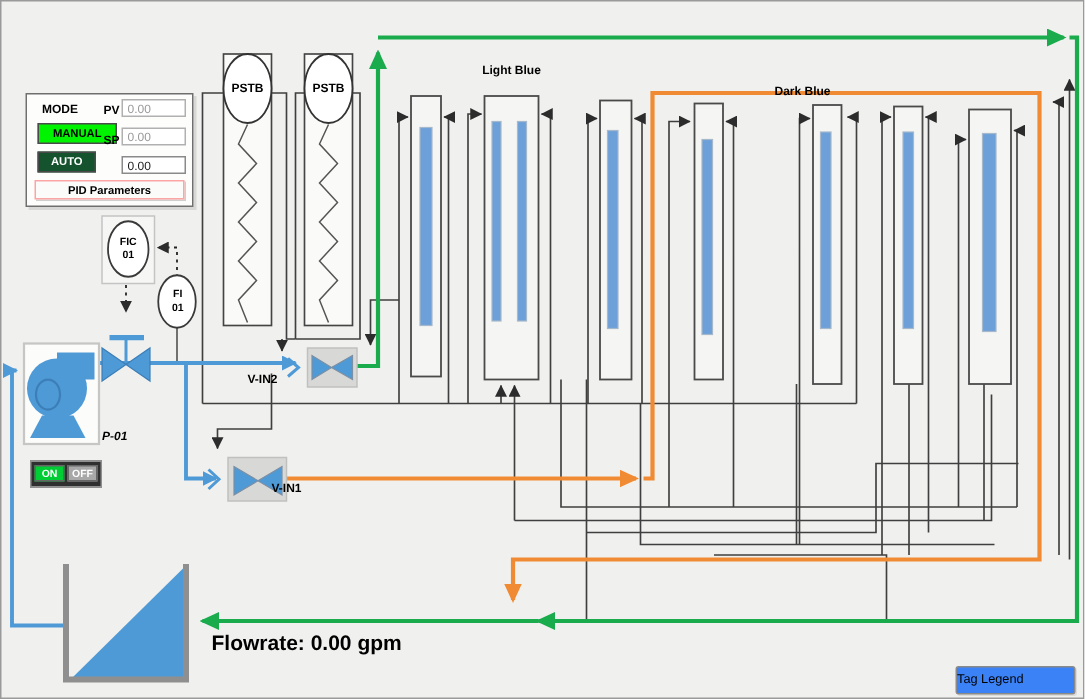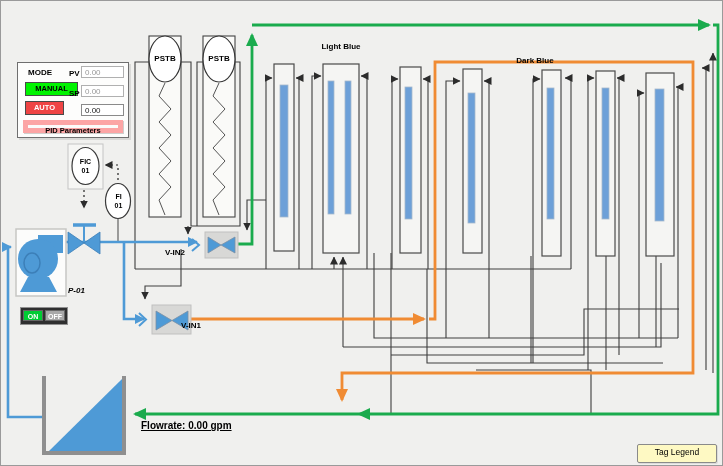--- a/index.html
+++ b/index.html
@@ -16,34 +16,34 @@
   .pid-panel{position:absolute;left:16px;top:61px;width:110px;height:74px;
     background:#fdfdfc;border:1px solid #6f6f6f;box-shadow:2px 2px 0 #d8d8d6;}
   .pid-panel .plabel{position:absolute;font-size:8px;font-weight:bold;color:#000;}
   .pid-input{position:absolute;width:43px;height:12px;border:1px solid #b0b0b0;
     background:#fff;font-family:"Liberation Sans",sans-serif;font-size:8px;
     color:#999;padding:0 0 0 3px;box-sizing:border-box;}
   .pid-input.dark{color:#1a1a1a;border-color:#8a8a8a;}
   .pid-btn{position:absolute;font-size:7.5px;font-weight:bold;text-align:center;
     border:1px solid #4a4a4a;box-sizing:border-box;cursor:default;}
   .manual-btn{left:7px;top:19px;width:53px;height:14px;background:#00f400;color:#000;line-height:12px;}
-  .auto-btn{left:7px;top:38px;width:39px;height:14px;background:#ef4444;color:#fff;line-height:12px;}
+  .auto-btn{left:7px;top:38px;width:39px;height:14px;background:#14532d;color:#fff;line-height:12px;}
   .pidparams-btn{left:5px;top:57px;width:100px;height:13px;background:#fbfbfa;
-    border:5px solid #fca5a5;color:#000;line-height:11px;box-shadow:1px 1px 0 #cfcfcd;}
+    border:1px solid #fca5a5;color:#000;line-height:11px;box-shadow:1px 1px 0 #cfcfcd;}
   
   .onoff{position:absolute;left:19px;top:306px;width:46px;height:16px;
     background:#2f2f2f;border:1px solid #909090;}
   .onoff .sw{position:absolute;top:2px;width:20px;height:11px;font-size:7px;
     font-weight:bold;color:#fff;text-align:center;line-height:11px;border:1px solid #666;box-sizing:border-box;}
   .on-btn{left:2px;background:#00cc33;}
   .off-btn{left:24px;background:#a8a8a8;}
   
   .tag-legend{position:absolute;left:636px;top:443px;width:78px;height:17px;
-    background:#fef9c3;border:1px solid #8a8a8a;border-radius:2px;font-size:8.5px;
-    font-weight:normal;text-align:center;line-height:15px;color:#000;box-shadow:1px 1px 0 #dcdcda;}
+    background:#3b82f6;border:1px solid #8a8a8a;border-radius:2px;font-size:8.5px;
+    font-weight:normal;text-align:left;line-height:15px;color:#000;box-shadow:1px 1px 0 #dcdcda;}
 </style>
 </head>
 <body>
 
 <div class="stage">
 
   <svg width="721" height="464" viewBox="0 0 721 464">
     <defs>
       <marker id="mb" markerUnits="userSpaceOnUse" markerWidth="8" markerHeight="8" refX="7.5" refY="4" orient="auto">
           <path d="M0,0 L8,4 L0,8 Z" fill="#2c2c2c"></path>
@@ -205,21 +205,21 @@
     <div>01</div>
   </div>
   <div class="lbl f7 ctr" style="left:105px;top:191px;width:25px;line-height:9px;">
     <div>FI</div>
     <div>01</div>
   </div>
 
   <div class="lbl f8" style="left:164px;top:247px;">V-IN2</div>
   <div class="lbl f8" style="left:180px;top:320px;">V-IN1</div>
   <div class="lbl f8" style="left:67px;top:285px;font-style:italic;">P-01</div>
-  <div class="lbl" style="left:140px;top:419px;font-size:10px;text-decoration:underline;">Flowrate: 0.00 gpm</div>
+  <div class="lbl" style="left:140px;top:419px;font-size:14px;">Flowrate: 0.00 gpm</div>
 
   <div class="pid-panel">
     <span class="plabel" style="left:10px;top:5px;">MODE</span>
     <span class="plabel" style="left:51px;top:6px;">PV</span>
     <input class="pid-input" style="left: 63px; top: 3px;" value="0.00">
     <div class="pid-btn manual-btn">MANUAL</div>
     <span class="plabel" style="left:51px;top:26px;">SP</span>
     <input class="pid-input" style="left: 63px; top: 22px;" value="0.00">
     <div class="pid-btn auto-btn">AUTO</div>
     <span class="plabel" style="left:51px;top:45px;margin-left:19px;">OP</span>

